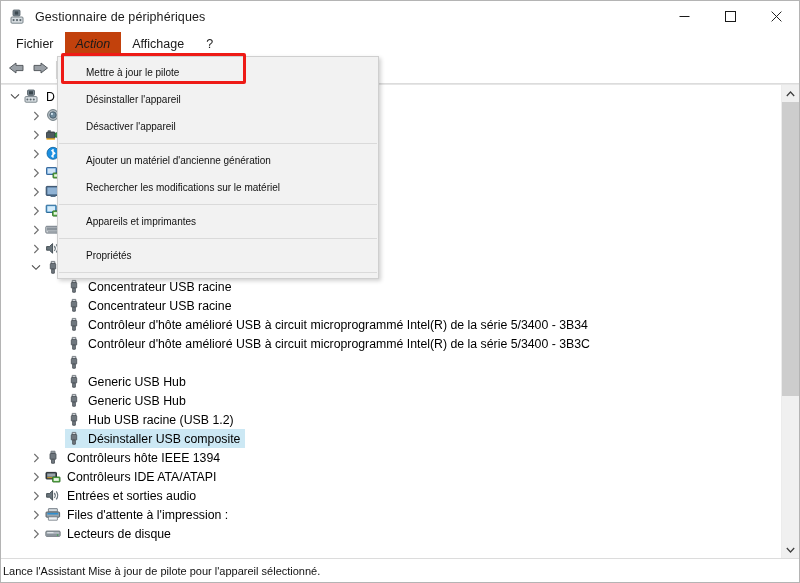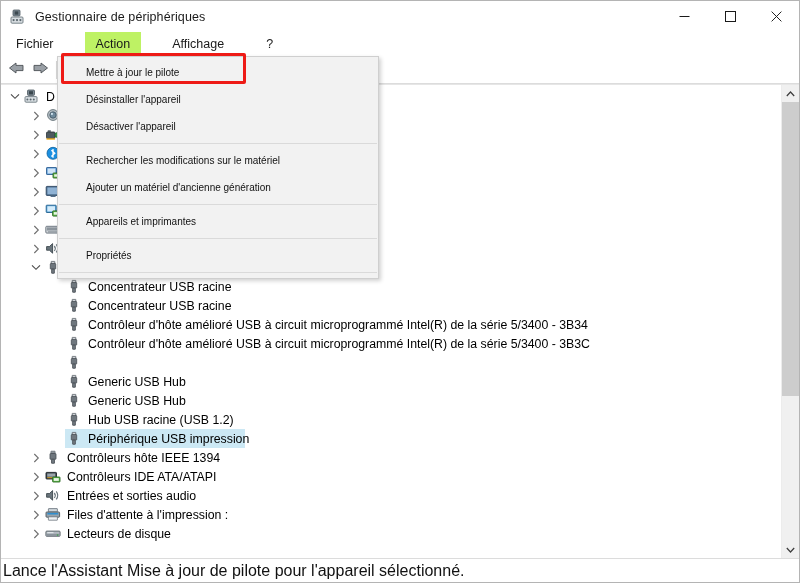--- a/index.html
+++ b/index.html
@@ -73,32 +73,32 @@
 
   
   #menubar {
     height: 24px;
     min-height: 24px;
     display: flex;
     align-items: stretch;
     background: #ffffff;
     padding-left: 4px;
     font-size: 12.5px;
-    gap: 20px;
   }
   .menu-title {
     padding: 0 11px;
     display: flex;
     align-items: center;
     color: #1a1a1a;
     cursor: default;
     white-space: nowrap;
   }
   .menu-title.active {
-    background: #bef264;
+    background: #c2410c;
+    font-style: italic;
   }
 
   
   #toolbar {
     height: 27px;
     min-height: 27px;
     background: #ffffff;
     border-bottom: 1px solid #dcdcdc;
     display: flex;
     align-items: center;
@@ -208,21 +208,21 @@
 
   
   #statusbar {
     height: 23px;
     min-height: 23px;
     background: #ffffff;
     border-top: 1px solid #dcdcdc;
     display: flex;
     align-items: center;
     padding-left: 2px;
-    font-size: 16px;
+    font-size: 11px;
     color: #111;
     white-space: nowrap;
   }
 
   
   #action-menu {
     position: absolute;
     left: 56px;
     top: 55px;
     width: 320px;
@@ -612,21 +612,21 @@
           <div class="chev"></div>
           <div class="ticon">
             <svg width="16" height="15" viewBox="0 0 16 15">
               <rect x="6.1" y="1.4" width="3.8" height="2.1" fill="#8d949b" rx="0.3" stroke="#5e666d" stroke-width="0.7"></rect>
               <rect x="5.3" y="3.5" width="5.4" height="5.6" fill="#6f777e" rx="0.6" stroke="#474e54" stroke-width="0.8"></rect>
               <rect x="6.6" y="9.1" width="2.8" height="4.2" fill="#6f777e" rx="0.3" stroke="#474e54" stroke-width="0.8"></rect>
               <rect x="6.9" y="2" width="0.9" height="1.1" fill="#dfe3e6"></rect>
               <rect x="8.2" y="2" width="0.9" height="1.1" fill="#dfe3e6"></rect>
             </svg>
           </div>
-          <div class="tlabel">Périphérique USB impression</div>
+          <div class="tlabel">Désinstaller USB composite</div>
         </div>
         <div class="tree-row">
           <div style="width: 27px; min-width: 27px;"></div>
           <div class="chev">
             <svg width="7" height="10" viewBox="0 0 7 10">
               <path d="M1.3 1 L5.3 5 L1.3 9" fill="none" stroke="#6d6d6d" stroke-width="1.1"></path>
             </svg>
           </div>
           <div class="ticon">
             <svg width="16" height="15" viewBox="0 0 16 15">
@@ -725,22 +725,22 @@
 
   <div id="statusbar">
     <span>Lance l'Assistant Mise à jour de pilote pour l'appareil sélectionné.</span>
   </div>
 
   <div id="action-menu">
       <div class="mi">Mettre à jour le pilote</div>
       <div class="mi">Désinstaller l'appareil</div>
       <div class="mi">Désactiver l'appareil</div>
       <div class="mi-sep"></div>
+      <div class="mi">Ajouter un matériel d'ancienne génération</div>
       <div class="mi">Rechercher les modifications sur le matériel</div>
-      <div class="mi">Ajouter un matériel d'ancienne génération</div>
       <div class="mi-sep"></div>
       <div class="mi">Appareils et imprimantes</div>
       <div class="mi-sep"></div>
       <div class="mi">Propriétés</div>
       <div class="mi-sep"></div>
     </div>
   <div id="red-box" style="border-color: rgb(238, 27, 22);"></div>
 
 </div>
 

